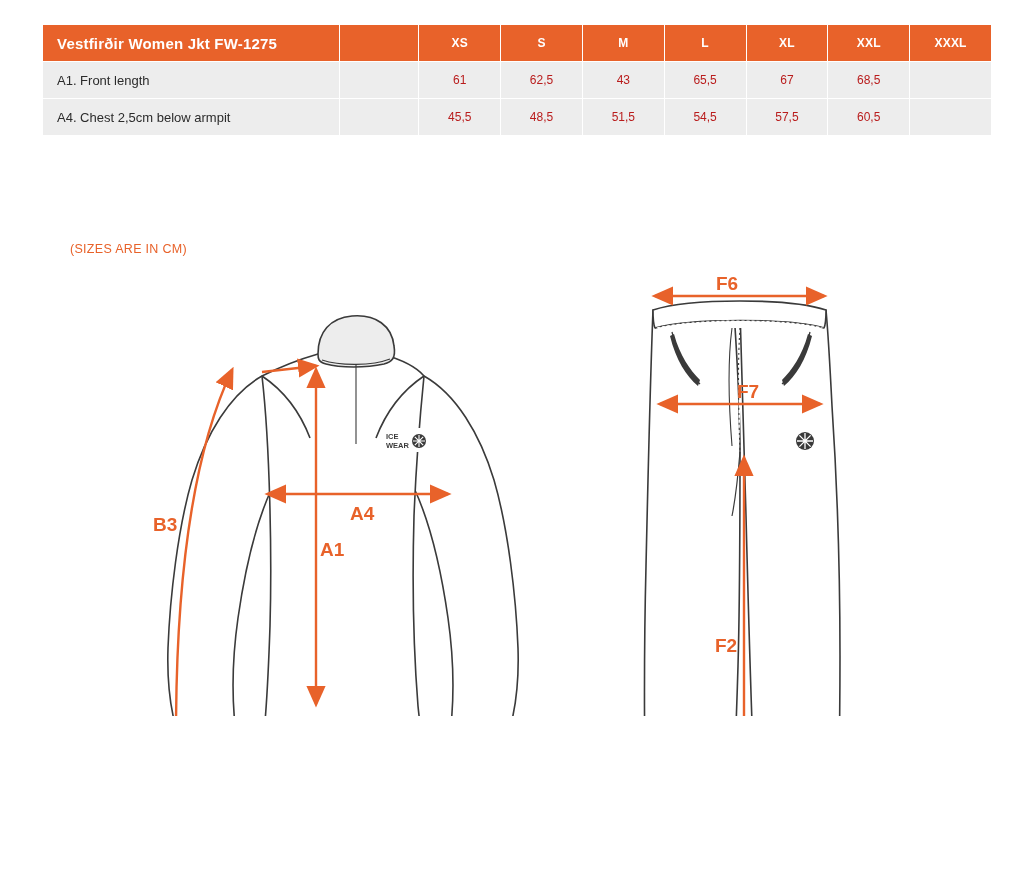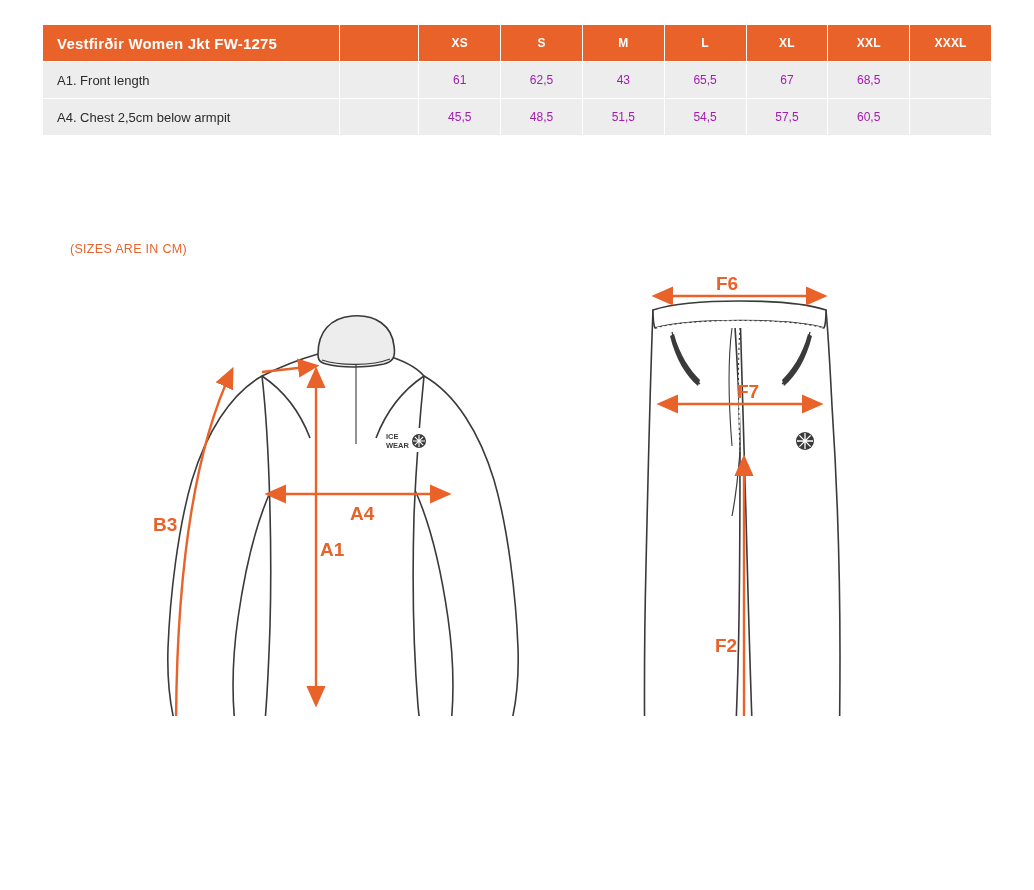--- a/index.html
+++ b/index.html
@@ -45,21 +45,21 @@
     letter-spacing: .2px;
   }
   thead th.title-cell {
     text-align: left;
     font-size: 15px;
     padding-left: 14px;
   }
   tbody td {
     background: #EDEDED;
     text-align: center;
-    color: #a21caf;
+    color: #b91c1c;
     font-size: 14.5px;
   }
   tbody td.row-label {
     text-align: left;
     padding-left: 14px;
     font-size: 13px;
     color: #2b2b2b;
   }
   .col-label   { width: 290px; }
   .col-spacer  { width: 78px; }

